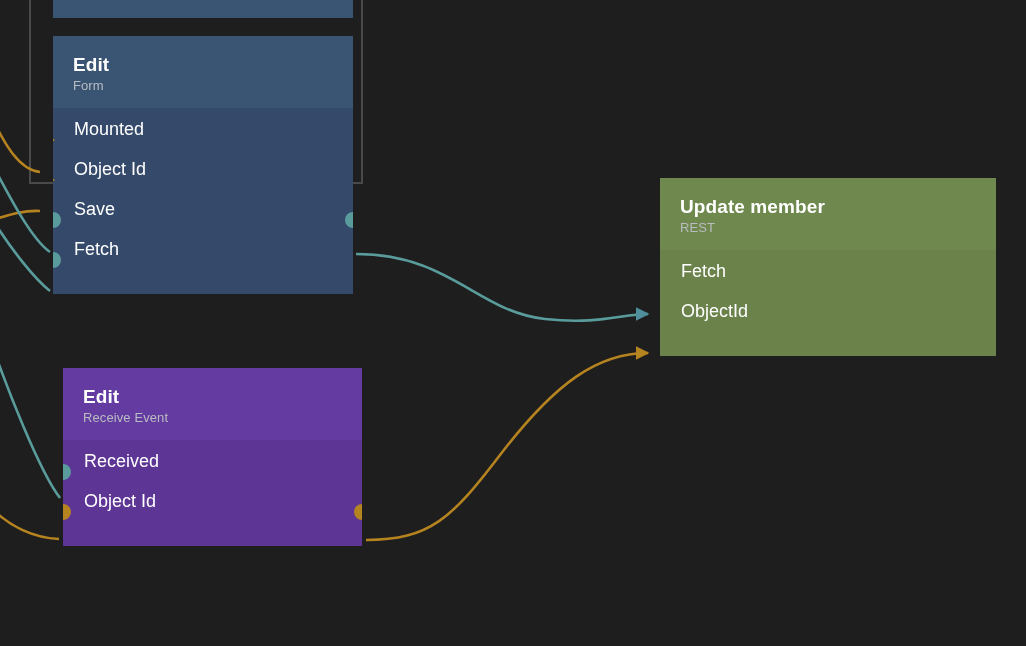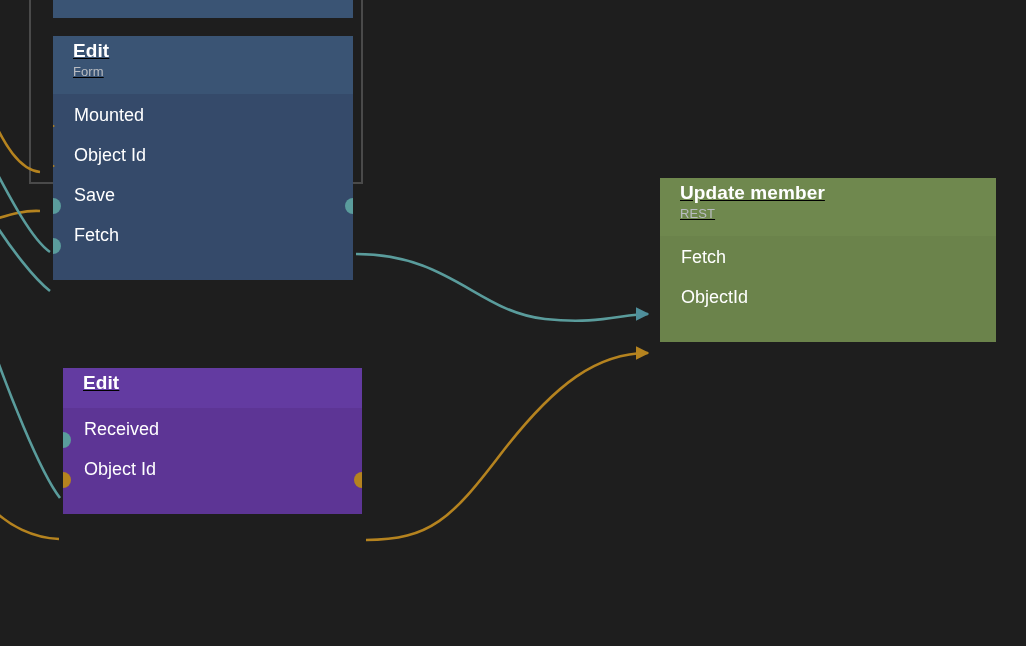--- a/index.html
+++ b/index.html
@@ -39,22 +39,21 @@
     overflow: visible;
   }
 
   
   .node {
     position: absolute;
     box-sizing: border-box;
     overflow: hidden;
   }
   .node-header {
-    padding: 4px 20px 14px 20px;
-    text-decoration: underline;
+    padding: 18px 20px 14px 20px;
   }
   .node-title {
     font-size: 19px;
     font-weight: bold;
     color: #ffffff;
     line-height: 1.15;
     letter-spacing: 0.1px;
   }
   .node-subtitle {
     font-size: 13px;
@@ -179,20 +178,21 @@
         <span class="port-dot left" style="background:#5a9c9c;"></span>
         <span class="port-label">Fetch</span>
       </div>
 
     </div>
   </div>
 
   <div class="node purple" style="left:63px; top:368px; width:299px;">
     <div class="node-header">
       <div class="node-title">Edit</div>
+      <div class="node-subtitle">Receive Event</div>
     </div>
     <div class="node-body">
 
       <div class="port-row">
         <span class="port-dot left" style="background:#5a9c9c;"></span>
         <span class="port-label">Received</span>
       </div>
 
       <div class="port-row">
         <span class="port-dot left" style="background:#b5831f;"></span>

